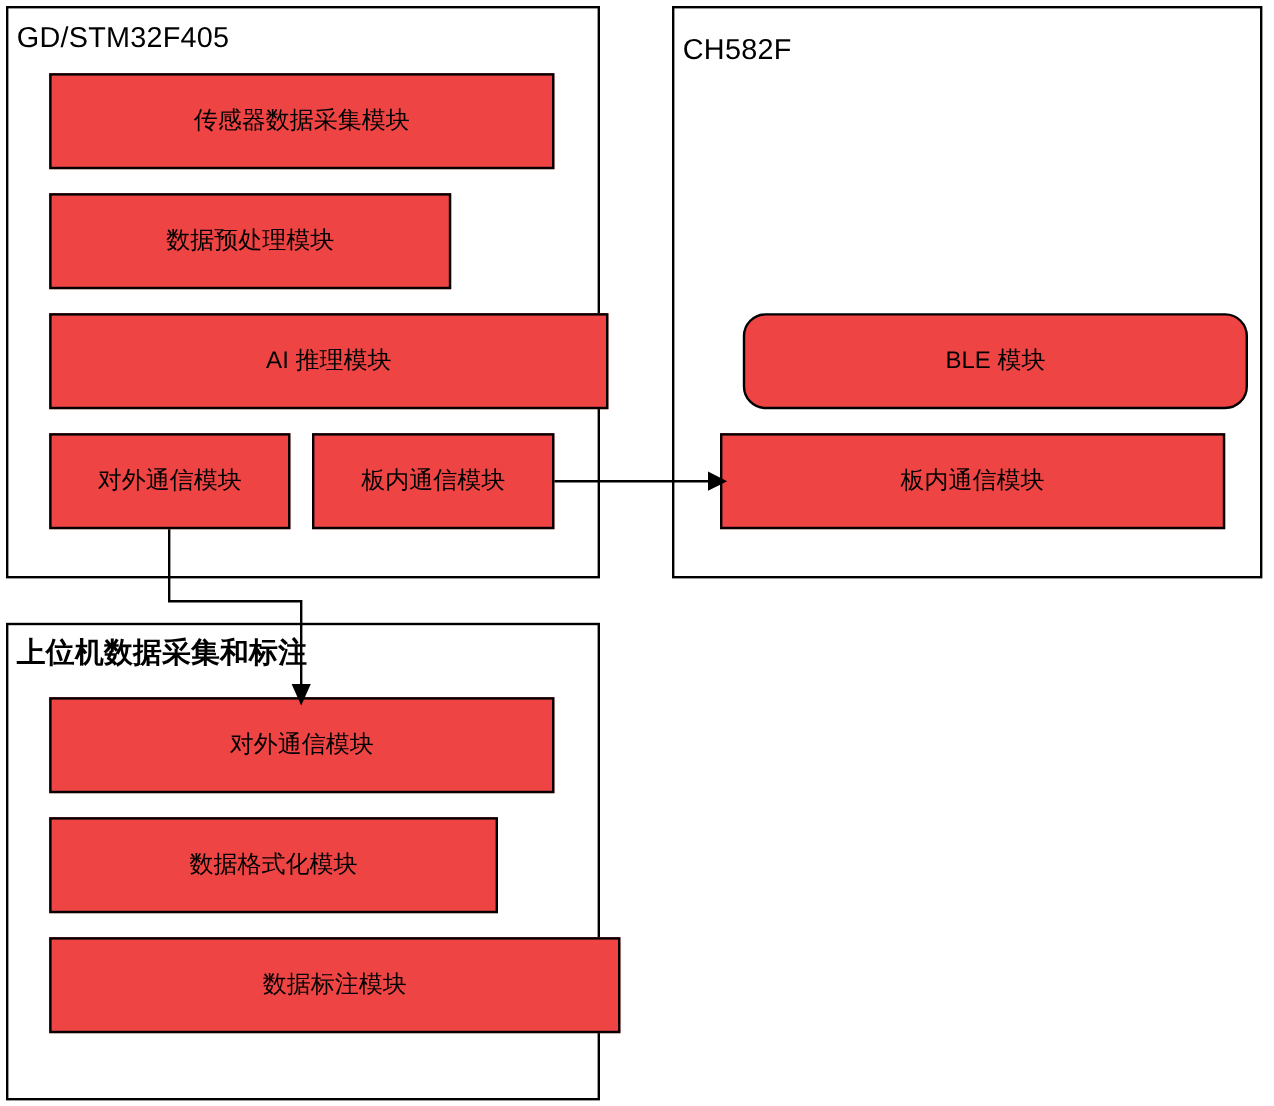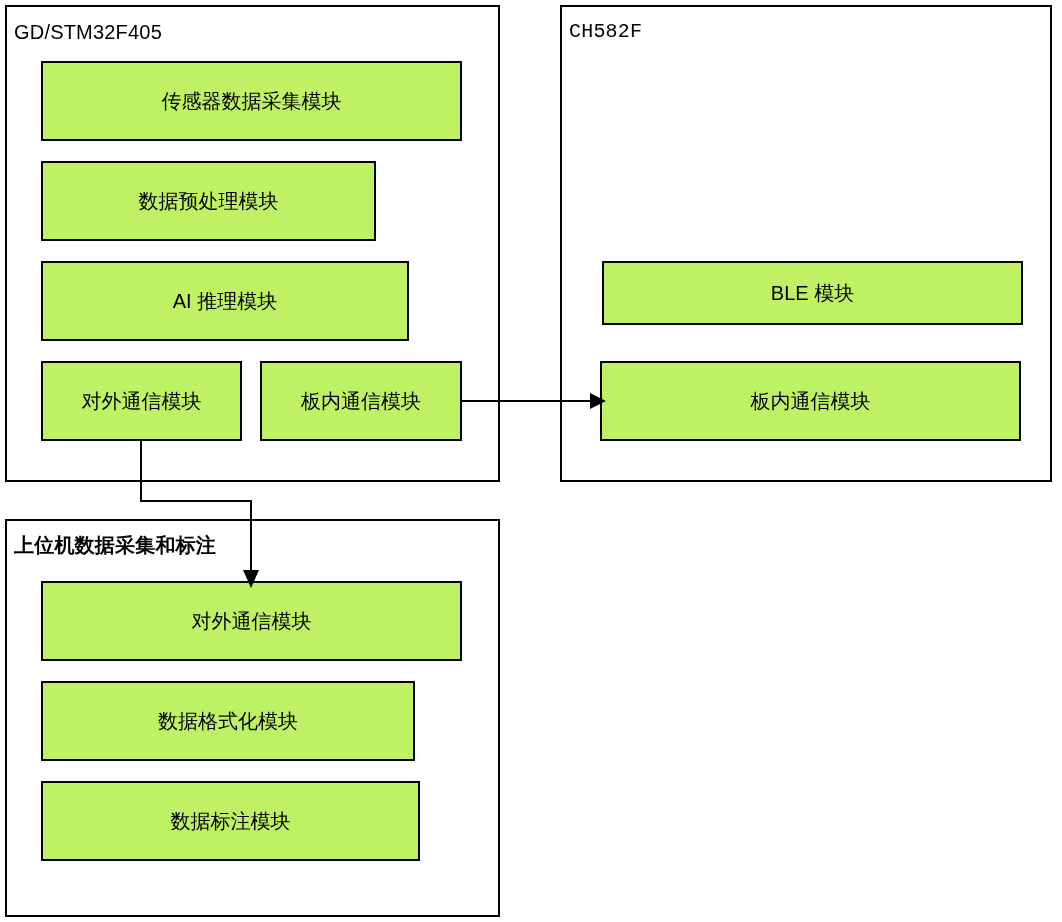--- a/index.html
+++ b/index.html
@@ -20,31 +20,31 @@
     overflow: hidden;
   }
   .panel {
     position: absolute;
     box-sizing: border-box;
     border: 2px solid #000000;
     background: transparent;
   }
   .panel-title {
     position: absolute;
-    font-size: 20px;
+    font-size: 24px;
     line-height: 22px;
     letter-spacing: 0.2px;
     white-space: nowrap;
     color: #000000;
   }
   .block {
     position: absolute;
     box-sizing: border-box;
     border: 2px solid #000000;
-    background: #bef264;
+    background: #ef4444;
     display: flex;
     align-items: center;
     justify-content: center;
     font-size: 20px;
     line-height: 26px;
     color: #000000;
     text-align: left;
   }
   .block.narrow {
     font-size: 20px;
@@ -75,41 +75,41 @@
 
 <div id="canvas">
 
   <div class="panel" style="left:5px; top:5px; width:495px; height:477px;"></div>
   <div class="panel-title" style="left:14px; top:21px;">GD/STM32F405</div>
 
   <div class="block" style="left:41px; top:61px; width:421px; height:80px;">传感器数据采集模块</div>
 
   <div class="block" style="left:41px; top:161px; width:335px; height:80px;">数据预处理模块</div>
 
-  <div class="block" style="left:41px; top:261px; width:368px; height:80px;">AI 推理模块</div>
+  <div class="block" style="left:41px; top:261px; width:466px; height:80px;">AI 推理模块</div>
 
   <div class="block narrow" style="left:41px; top:361px; width:201px; height:80px;">对外通信模块</div>
 
   <div class="block narrow" style="left:260px; top:361px; width:202px; height:80px;">板内通信模块</div>
 
   <div class="panel" style="left:560px; top:5px; width:492px; height:477px;"></div>
-  <div class="panel-title" style="left:569px; top:21px;font-family:Liberation Mono, monospace;">CH582F</div>
+  <div class="panel-title" style="left:569px; top:31px;">CH582F</div>
 
-  <div class="block" style="left:602px; top:261px; width:421px; height:64px;">BLE 模块</div>
+  <div class="block" style="left:619px; top:261px; width:421px; height:80px;border-radius:19px;">BLE 模块</div>
 
   <div class="block" style="left:600px; top:361px; width:421px; height:80px;">板内通信模块</div>
 
   <div class="panel" style="left:5px; top:519px; width:495px; height:398px;"></div>
   <div class="panel-title" style="left:14px; top:534px;font-weight:bold;">上位机数据采集和标注</div>
 
   <div class="block" style="left:41px; top:581px; width:421px; height:80px;">对外通信模块</div>
 
   <div class="block" style="left:41px; top:681px; width:374px; height:80px;">数据格式化模块</div>
 
-  <div class="block" style="left:41px; top:781px; width:379px; height:80px;">数据标注模块</div>
+  <div class="block" style="left:41px; top:781px; width:476px; height:80px;">数据标注模块</div>
 
   <svg class="connectors" viewBox="0 0 1062 922">
 
     <g>
       <path class="conn-line" d="M 462 401 L 590 401"></path>
       <polygon class="arrow-head" points="590,393 606,401 590,409"></polygon>
     </g>
 
     <g>
       <path class="conn-line" d="M 141 441 L 141 501 L 251 501 L 251 570"></path>

